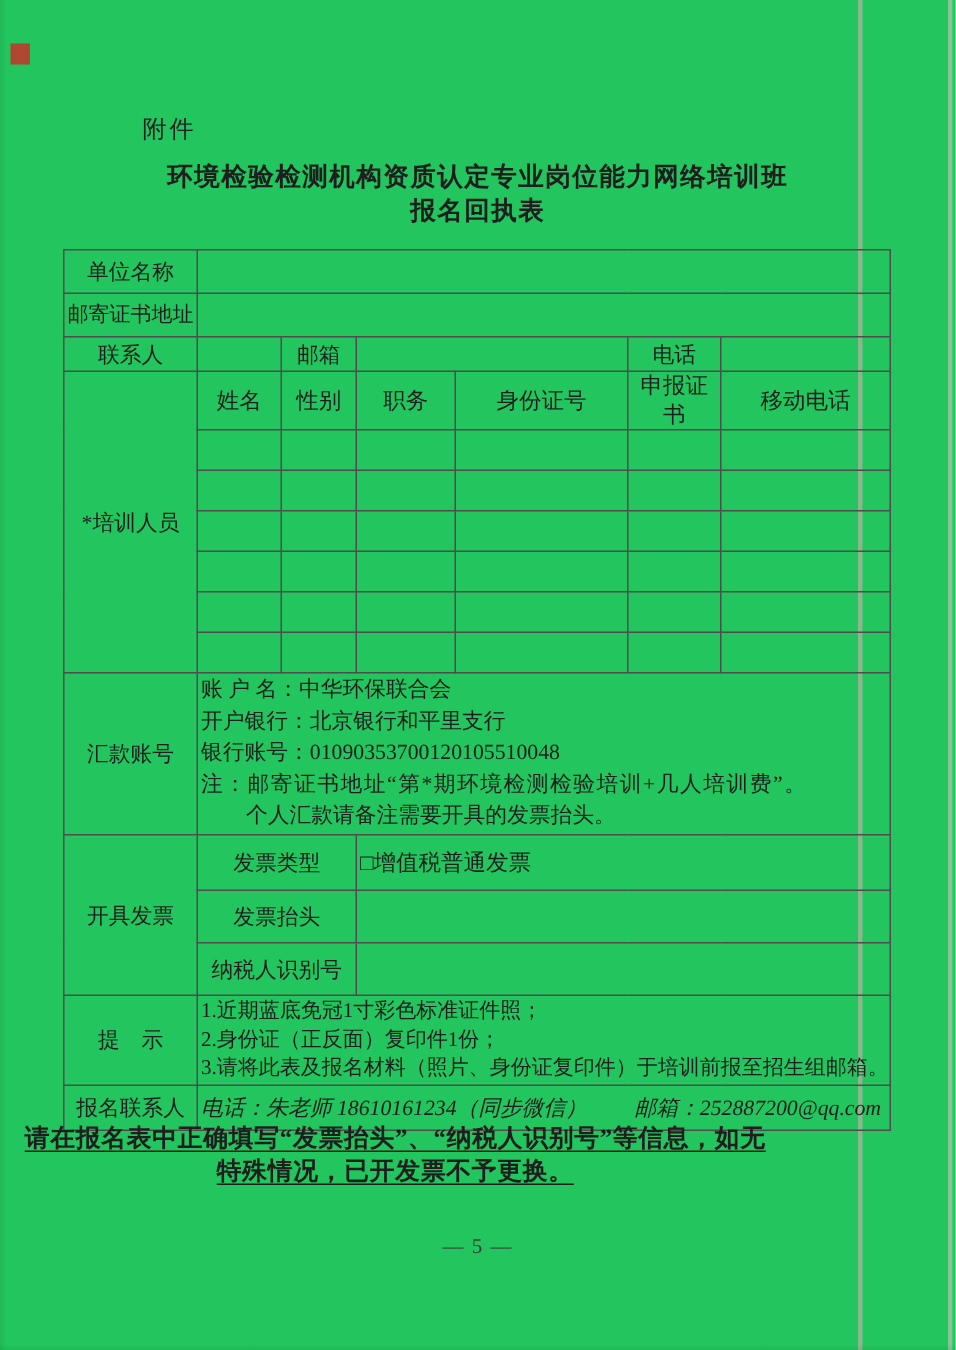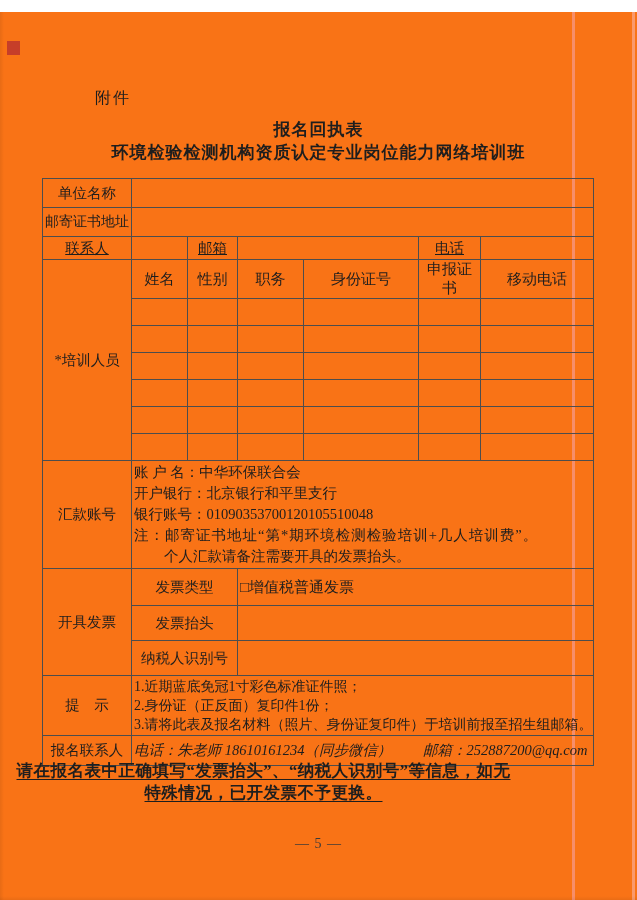--- a/index.html
+++ b/index.html
@@ -1,21 +1,21 @@
 <!DOCTYPE html>
 <html><head>
 <meta charset="utf-8">
 <style>
   html,body{margin:0;padding:0;}
   body{
     width:637px;height:900px;background:#ffffff;overflow:hidden;
     font-family:"Liberation Serif","DejaVu Serif",serif;color:#1e1e1e;
     position:relative;
   }
-  .page{position:absolute;inset:0;background:#f97316;margin-top:12px;}
+  .page{position:absolute;inset:0;background:#22c55e;}
   
   .pink-line{position:absolute;top:0;left:572px;width:3px;height:900px;background:rgba(246,170,188,0.5);pointer-events:none;}
   .pink-line-edge{position:absolute;top:0;left:632px;width:3px;height:900px;background:rgba(250,200,212,0.45);pointer-events:none;}
   .edge-shadow-left{position:absolute;top:0;left:0;width:4px;height:900px;background:linear-gradient(to right,rgba(0,0,0,0.07),rgba(0,0,0,0));pointer-events:none;}
   .edge-shadow-bottom{position:absolute;left:0;bottom:0;width:637px;height:4px;background:linear-gradient(to top,rgba(0,0,0,0.06),rgba(0,0,0,0));pointer-events:none;}
   .red-mark{position:absolute;left:7px;top:29px;width:13px;height:14px;background:#c0392b;opacity:.9;}
 
   .attachment{position:absolute;left:95px;top:76px;font-size:16px;letter-spacing:2px;}
   .doc-title{position:absolute;left:0;top:106px;width:637px;text-align:center;font-weight:bold;font-size:17px;line-height:23px;letter-spacing:1px;}
 
@@ -23,21 +23,21 @@
     position:absolute;left:42px;top:166px;width:551px;
     border-collapse:collapse;table-layout:fixed;
     font-size:14.5px;color:#1e1e1e;padding-left:43px;
   }
   table.form td,table.form th{
     border:1px solid #4d4d4d;padding:0 2px;overflow:hidden;
     font-weight:normal;vertical-align:middle;
   }
   .lbl{text-align:center;font-size:14.5px;}
   .hdr{text-align:center;font-size:15px;}
-  .r1{height:29px;}  .r2{height:29px;}  .r3{height:23px;text-decoration:underline;}
+  .r1{height:29px;}  .r2{height:29px;}  .r3{height:23px;}
   .rhdr{height:26px;} .rempty{height:27px;}
   .rremit{height:108px;} .rinv1{height:37px;} .rinv2{height:35px;} .rinv3{height:35px;}
   .rtips{height:60px;} .rcontact{height:30px;}
 
   .remit-cell{padding:3px 6px 2px 6px;vertical-align:top;}
   .remit-line{line-height:21px;white-space:nowrap;}
   .remit-note{letter-spacing:1px;}
   .remit-note2{padding-left:30px;}
 
   .inv-value{padding-left:45px;font-size:15px;}
@@ -62,22 +62,22 @@
 
   <div class="red-mark"></div>
   <div class="pink-line"></div>
   <div class="pink-line-edge"></div>
   <div class="edge-shadow-left"></div>
   <div class="edge-shadow-bottom"></div>
 
   <div class="attachment">附件</div>
 
   <div class="doc-title">
+    <div>环境检验检测机构资质认定专业岗位能力网络培训班</div>
     <div>报名回执表</div>
-    <div>环境检验检测机构资质认定专业岗位能力网络培训班</div>
   </div>
 
   <table class="form">
     <colgroup>
       <col style="width:89px">
         <col style="width:56px">
         <col style="width:50px">
       <col style="width:66px">
         <col style="width:115px">
         <col style="width:62px">

